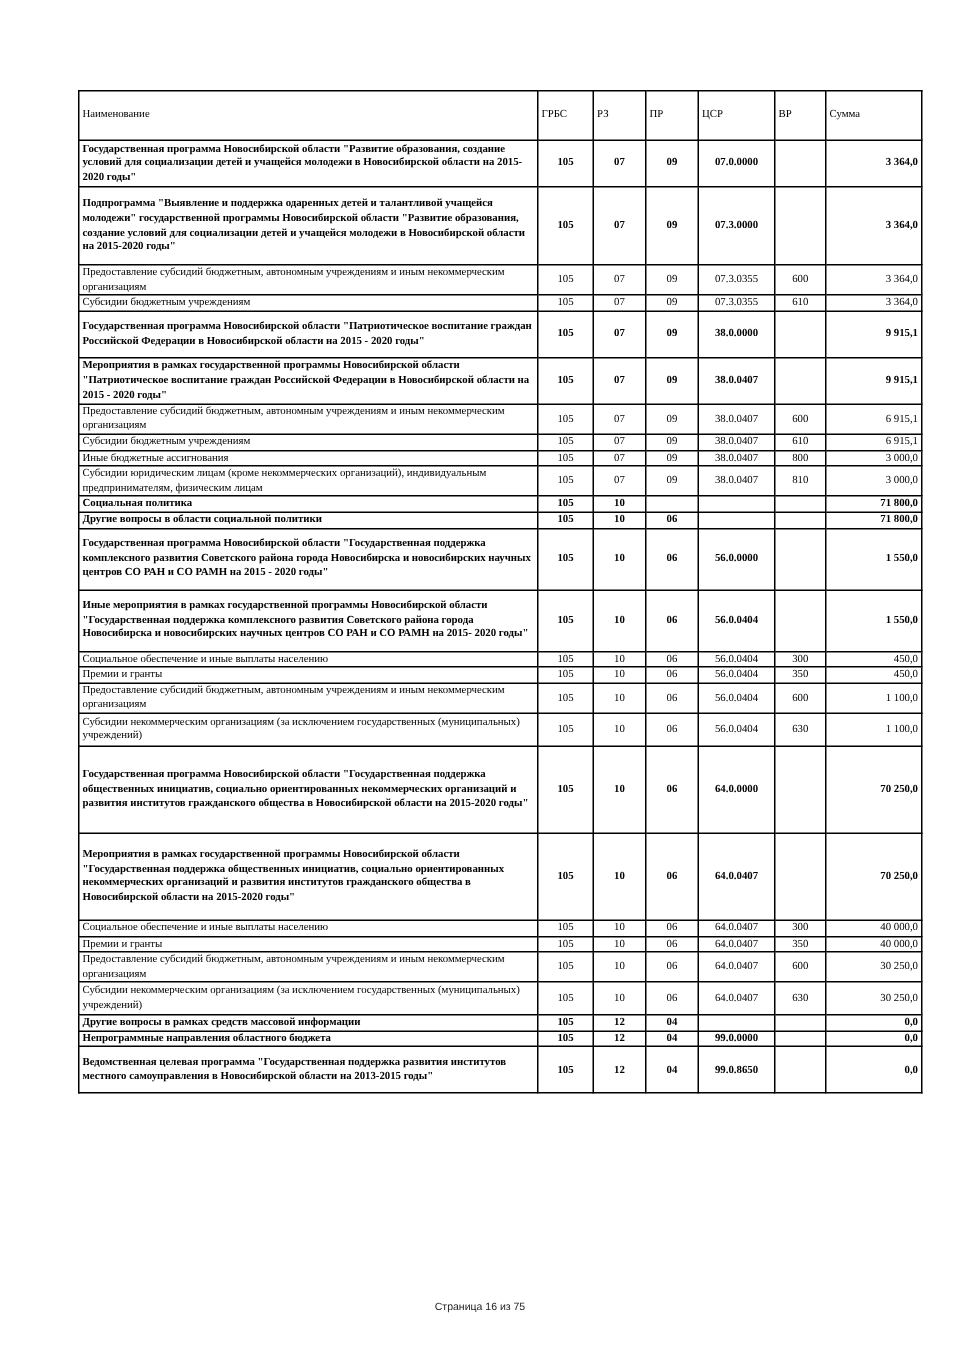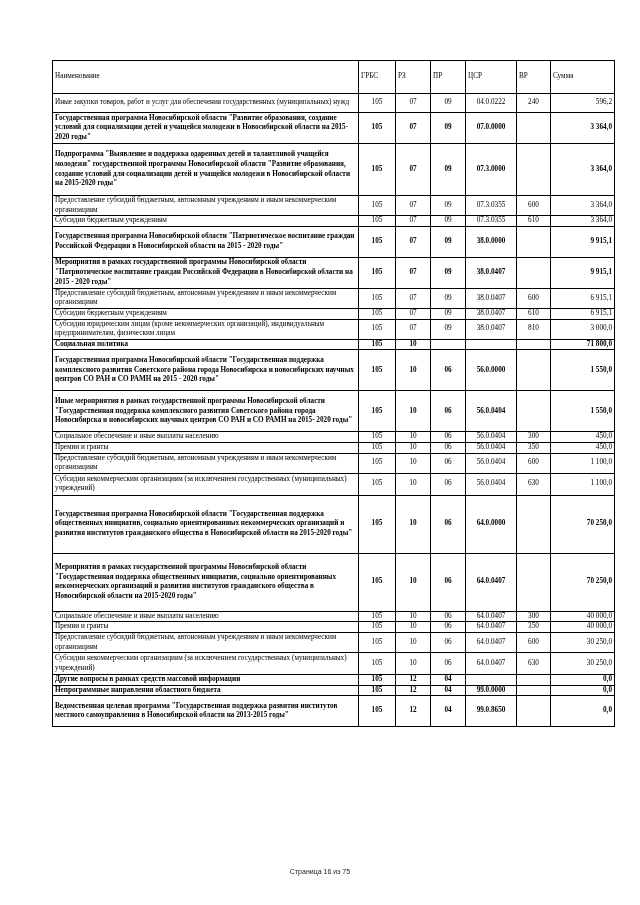--- a/index.html
+++ b/index.html
@@ -39,29 +39,20 @@
         <th>Наименование</th>
         <th>ГРБС</th>
         <th>РЗ</th>
         <th>ПР</th>
         <th>ЦСР</th>
         <th class="vr">ВР</th>
         <th>Сумма</th>
       </tr>
     </thead>
     <tbody id="tbody">
-        <tr style="height: 19px;">
-          <td class="name">Иные закупки товаров, работ и услуг для обеспечения государственных (муниципальных) нужд</td>
-          <td class="c">105</td>
-          <td class="c">07</td>
-          <td class="c">09</td>
-          <td class="c">04.0.0222</td>
-          <td class="c vr">240</td>
-          <td class="r">596,2</td>
-        </tr>
         <tr class="bold" style="height: 31px;">
           <td class="name">Государственная программа Новосибирской области "Развитие образования, создание условий для социализации детей и учащейся молодежи в Новосибирской области на 2015-2020 годы"</td>
           <td class="c">105</td>
           <td class="c">07</td>
           <td class="c">09</td>
           <td class="c">07.0.0000</td>
           <td class="c vr"></td>
           <td class="r">3 364,0</td>
         </tr>
         <tr class="bold" style="height: 52px;">
@@ -120,34 +111,52 @@
         </tr>
         <tr style="height: 10px;">
           <td class="name">Субсидии бюджетным учреждениям</td>
           <td class="c">105</td>
           <td class="c">07</td>
           <td class="c">09</td>
           <td class="c">38.0.0407</td>
           <td class="c vr">610</td>
           <td class="r">6 915,1</td>
         </tr>
+        <tr style="height: 10px;">
+          <td class="name">Иные бюджетные ассигнования</td>
+          <td class="c">105</td>
+          <td class="c">07</td>
+          <td class="c">09</td>
+          <td class="c">38.0.0407</td>
+          <td class="c vr">800</td>
+          <td class="r">3 000,0</td>
+        </tr>
         <tr style="height: 19px;">
           <td class="name">Субсидии юридическим лицам (кроме некоммерческих организаций), индивидуальным предпринимателям, физическим лицам</td>
           <td class="c">105</td>
           <td class="c">07</td>
           <td class="c">09</td>
           <td class="c">38.0.0407</td>
           <td class="c vr">810</td>
           <td class="r">3 000,0</td>
         </tr>
         <tr class="bold" style="height: 10px;">
           <td class="name">Социальная политика</td>
           <td class="c">105</td>
           <td class="c">10</td>
           <td class="c"></td>
+          <td class="c"></td>
+          <td class="c vr"></td>
+          <td class="r">71 800,0</td>
+        </tr>
+        <tr class="bold" style="height: 10px;">
+          <td class="name">Другие вопросы в области социальной политики</td>
+          <td class="c">105</td>
+          <td class="c">10</td>
+          <td class="c">06</td>
           <td class="c"></td>
           <td class="c vr"></td>
           <td class="r">71 800,0</td>
         </tr>
         <tr class="bold" style="height: 41px;">
           <td class="name">Государственная программа Новосибирской области  "Государственная поддержка комплексного развития Советского района города Новосибирска и новосибирских научных центров СО РАН и СО РАМН на 2015 - 2020 годы"</td>
           <td class="c">105</td>
           <td class="c">10</td>
           <td class="c">06</td>
           <td class="c">56.0.0000</td>

